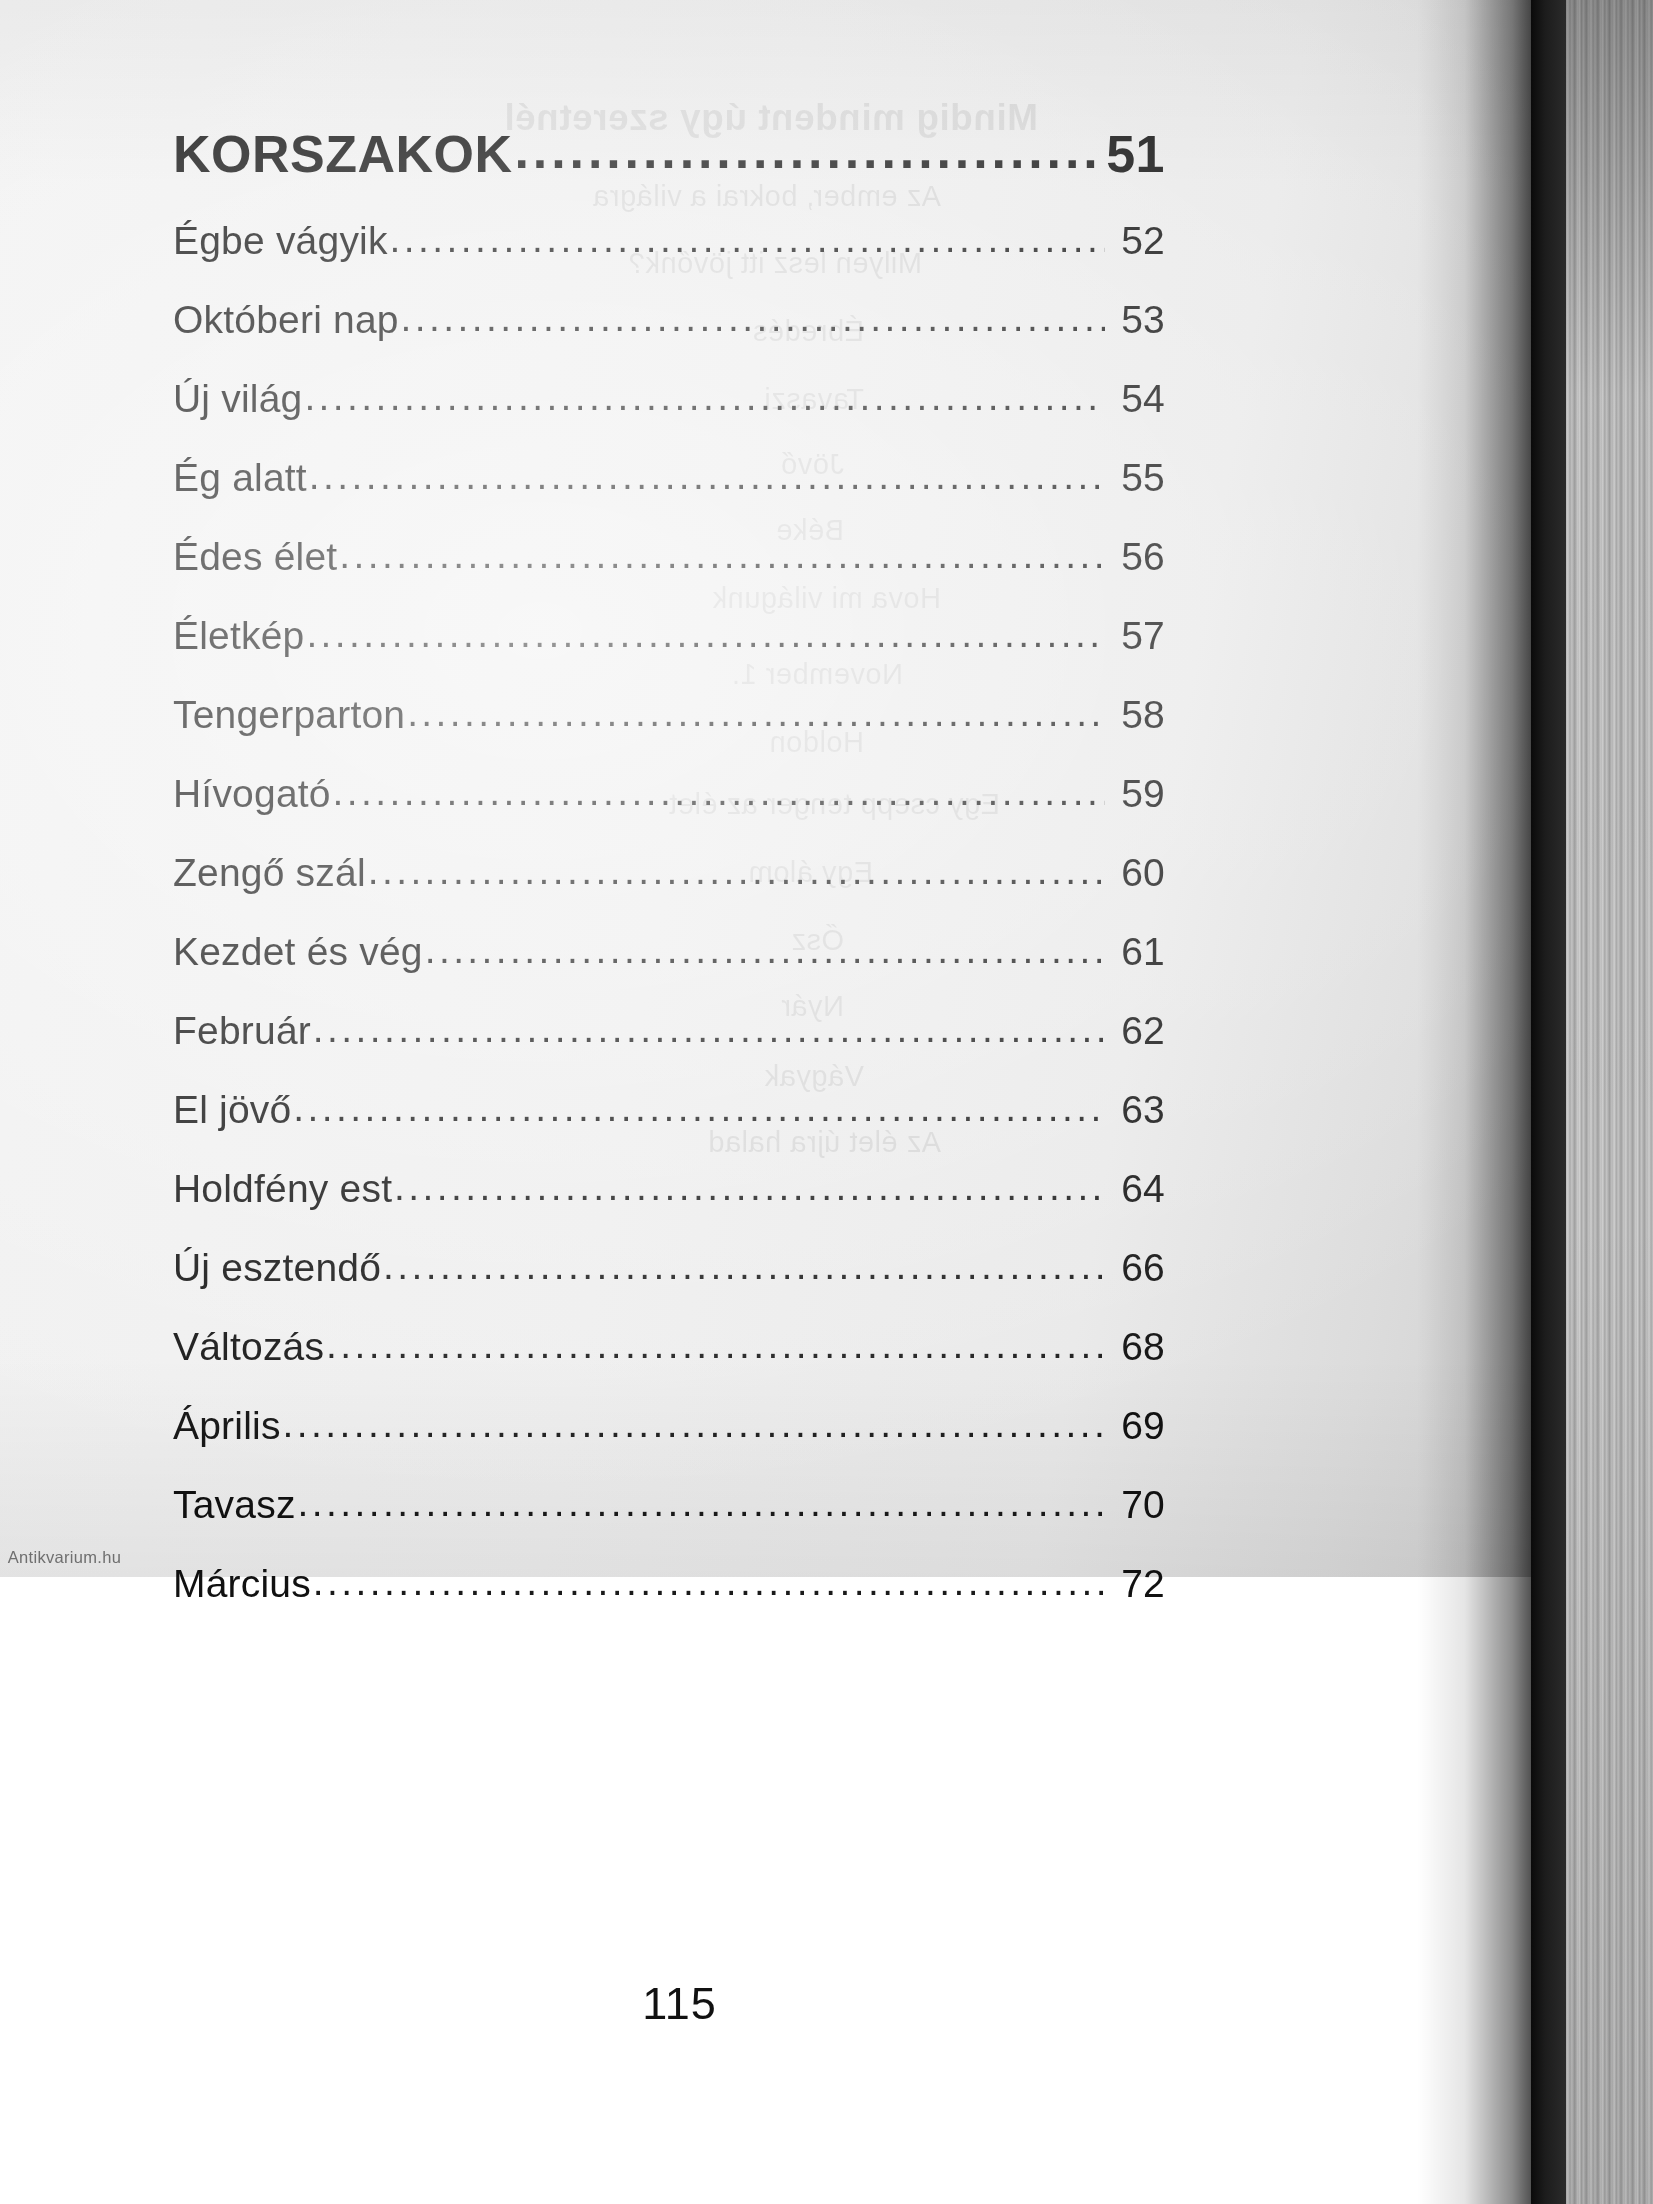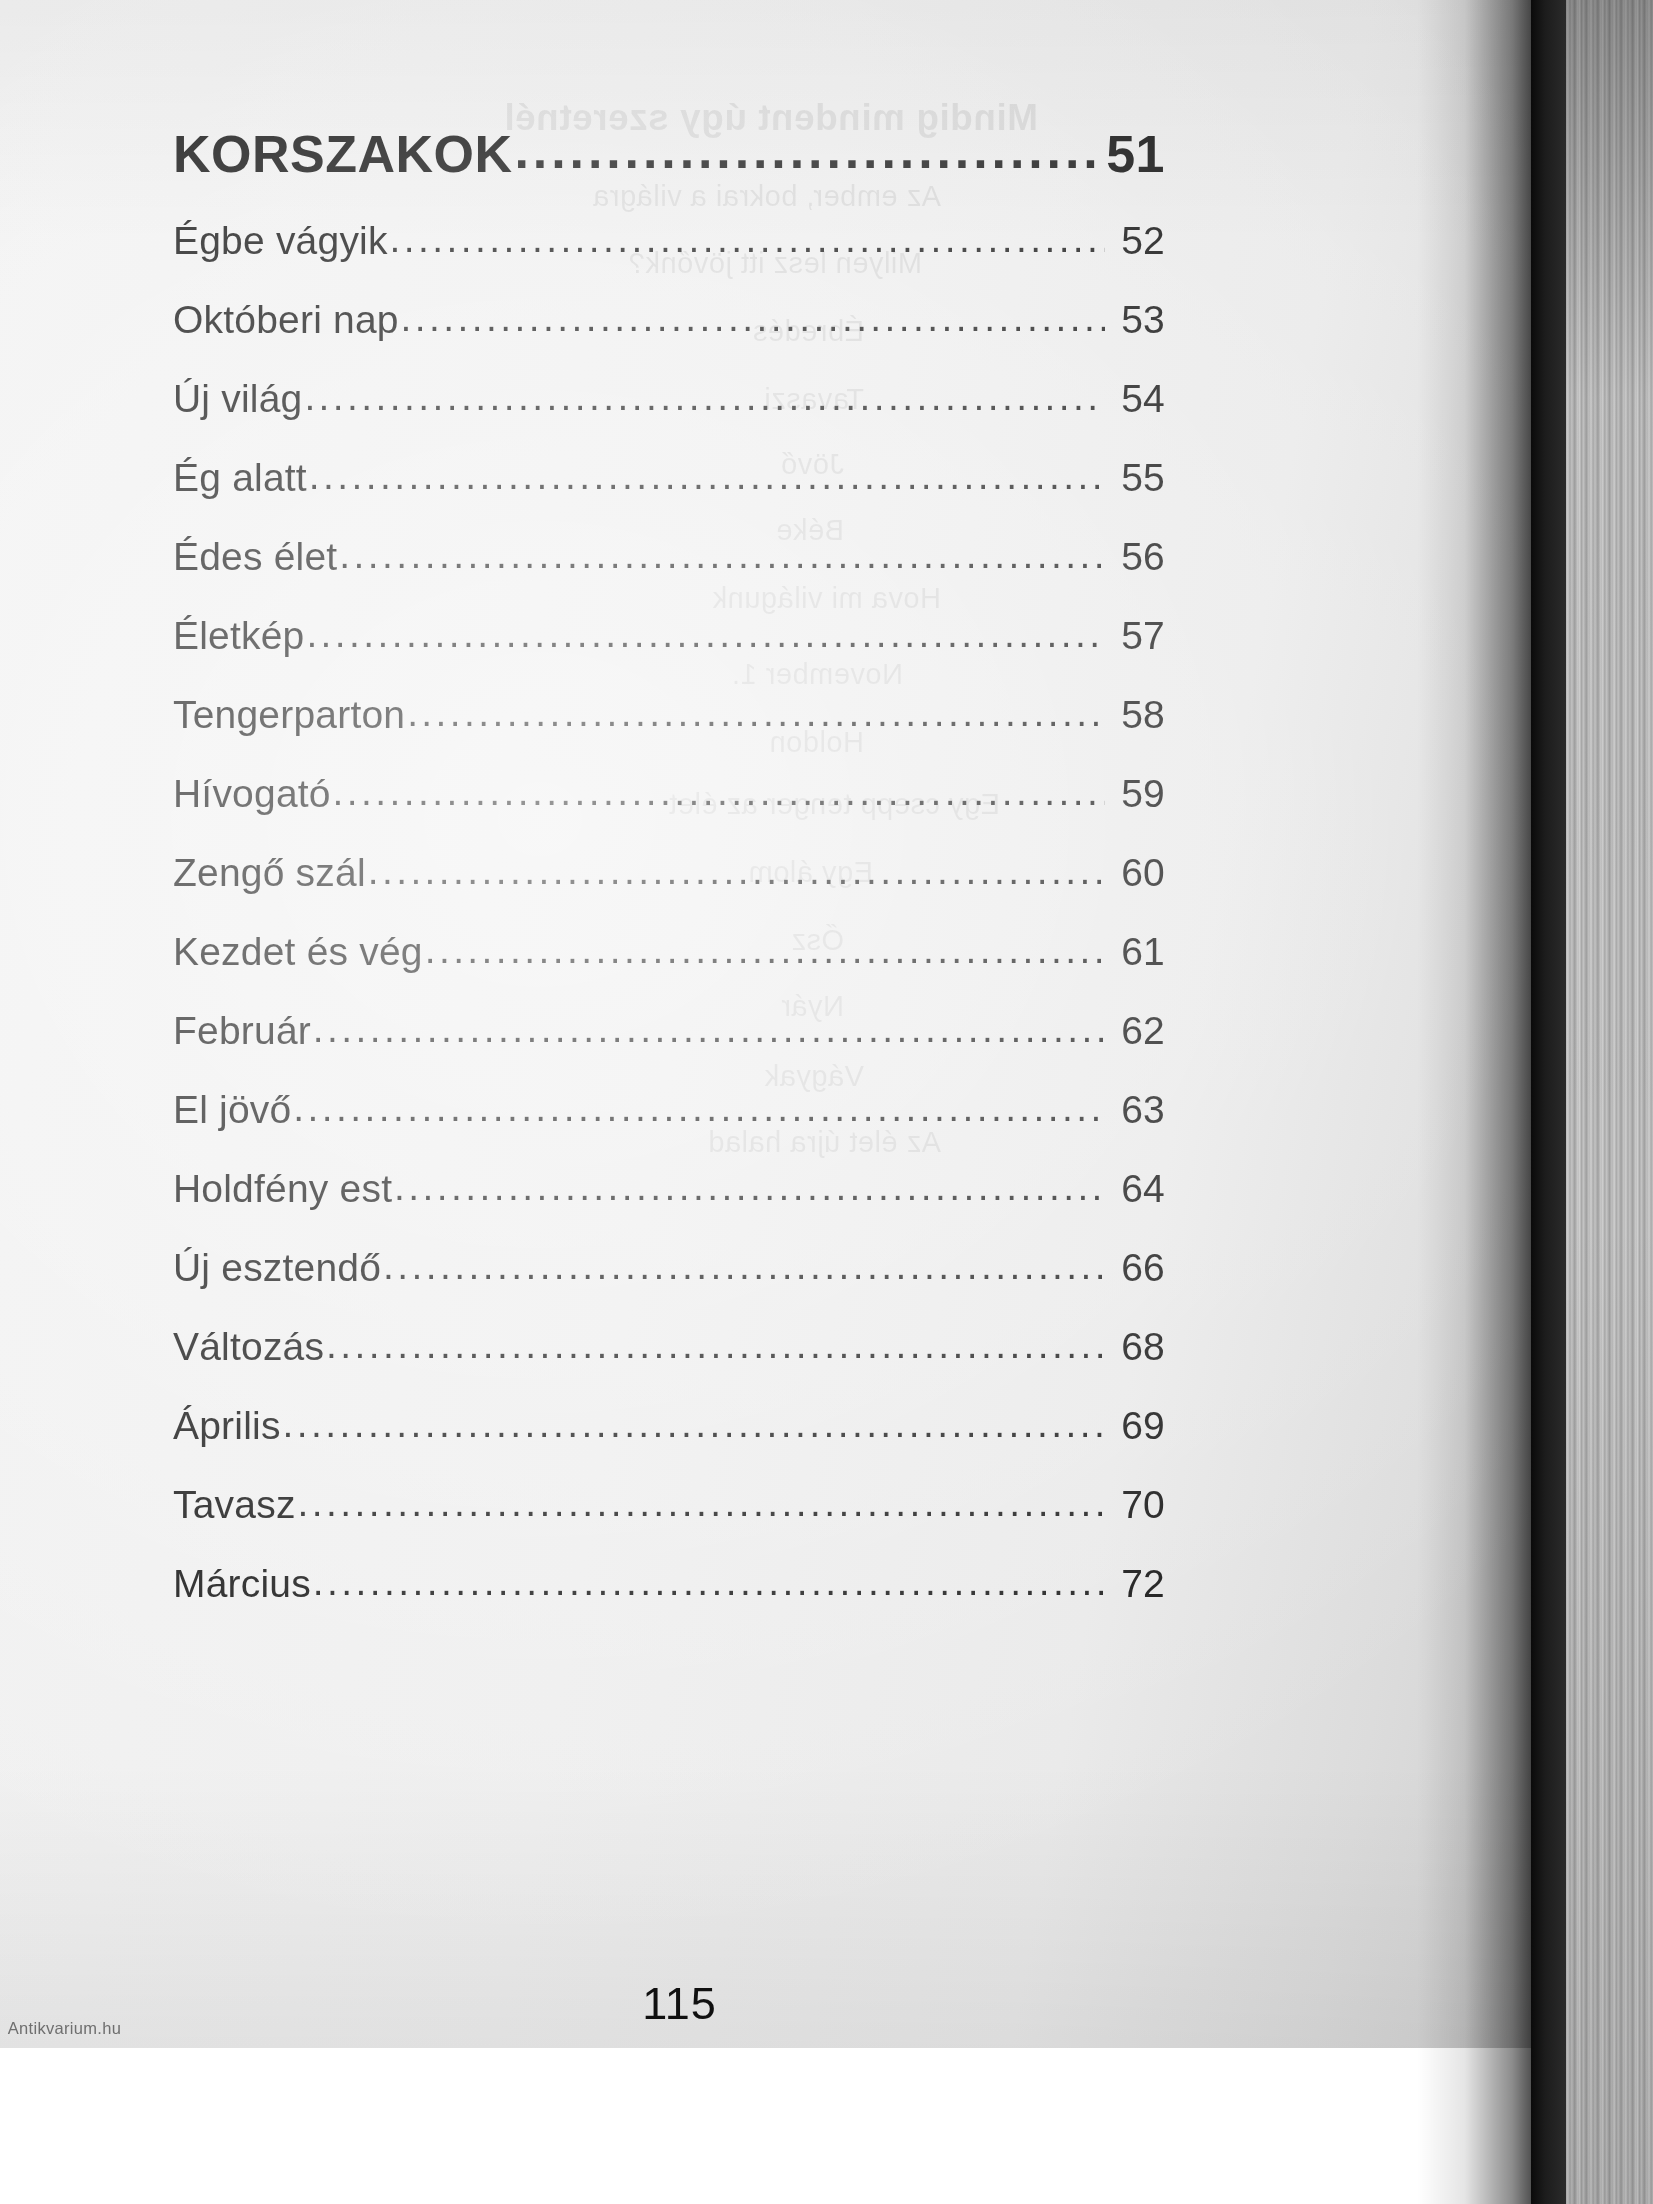--- a/index.html
+++ b/index.html
@@ -14,21 +14,21 @@
     font-family: "Liberation Sans", sans-serif;
     overflow: hidden;
   }
 
   
   #page-scan {
     position: absolute;
     left: 0;
     top: 0;
     width: 1543px;
-    height: 2048px;
+    height: 1577px;
     background: linear-gradient(100deg, #f2f2f2 0%, #eeeeee 45%, #e9e9e9 72%, #dcdcdc 88%, #cfcfcf 100%);
   }
 
   
   #paper-vignette {
     position: absolute;
     inset: 0;
     background:
       radial-gradient(ellipse 120% 80% at 35% 40%, rgba(255,255,255,0.55) 0%, rgba(255,255,255,0.0) 70%),
       linear-gradient(180deg, rgba(0,0,0,0.04) 0%, rgba(0,0,0,0.0) 12%, rgba(0,0,0,0.0) 86%, rgba(0,0,0,0.06) 100%);

